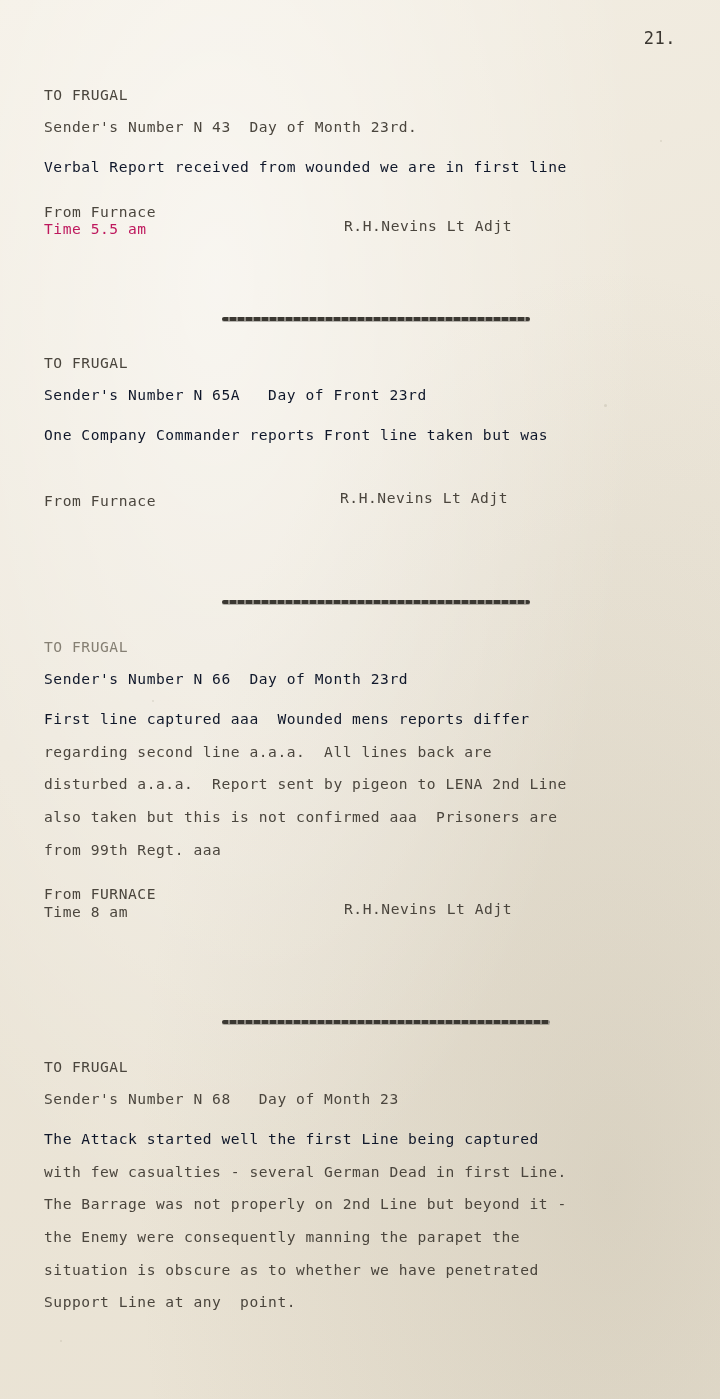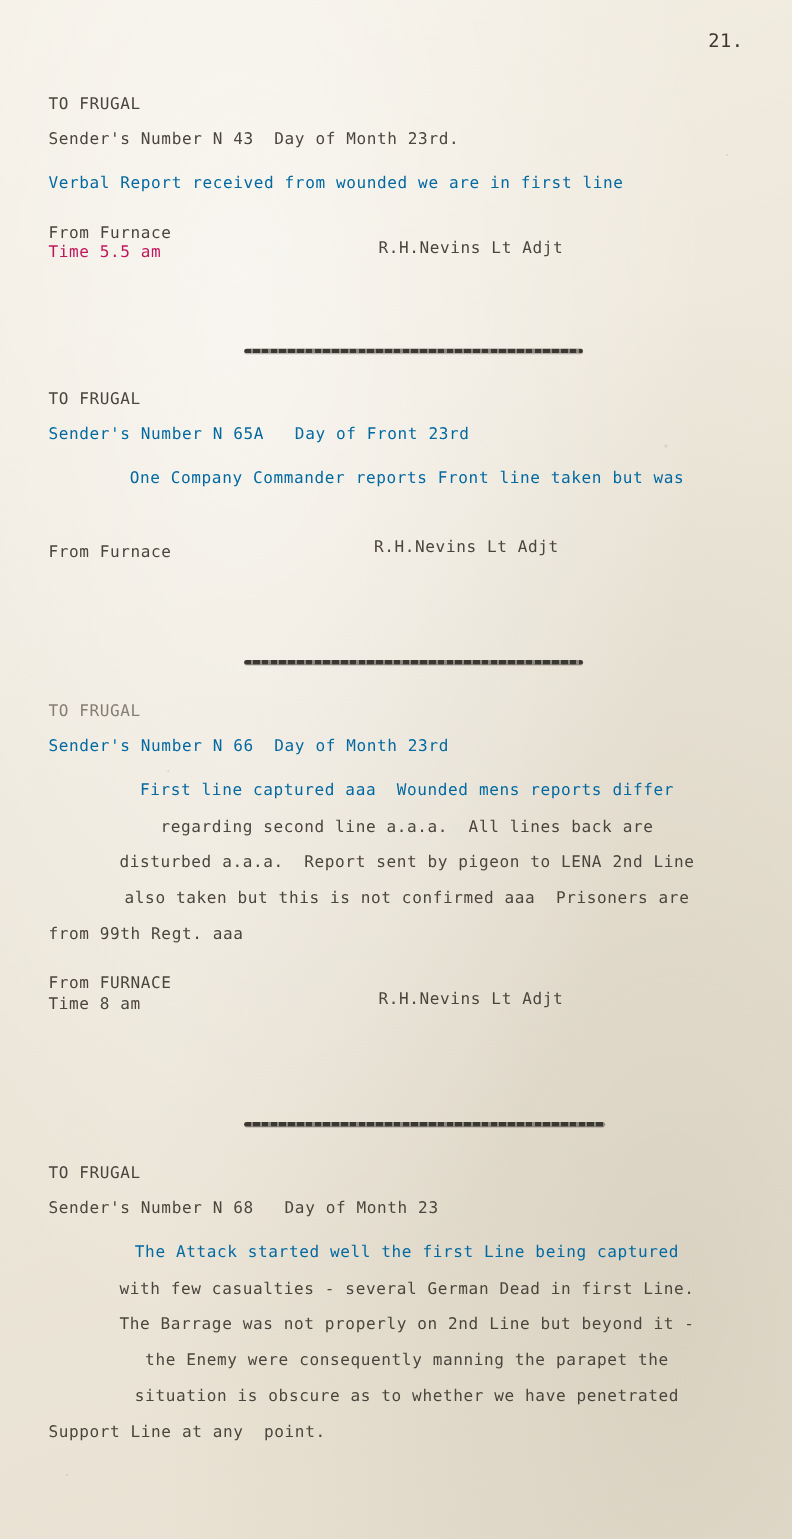--- a/index.html
+++ b/index.html
@@ -51,25 +51,25 @@
   .line {
     font-size: 14.6px;
     letter-spacing: 0.55px;
     line-height: 1.0;
     white-space: pre;
     color: #35312b;
   }
   .gap-sm { height: 17px; }
   .gap-md { height: 26px; }
   .gap-lg { height: 30px; }
-  .body-line { margin-bottom: 18px; text-align: center; }
+  .body-line { margin-bottom: 18px; }
   .faded { color: #be185d; }
   .faint { color: #857f73; }
   .mid { color: #4a453d; }
-  .bold-ish { color: #0369a1; }
+  .bold-ish { color: #0f172a; }
 
   .fromrow {
     position: relative;
     height: 18px;
   }
   .fromrow .right {
     position: absolute;
     left: 300px;
     top: 0;
   }

